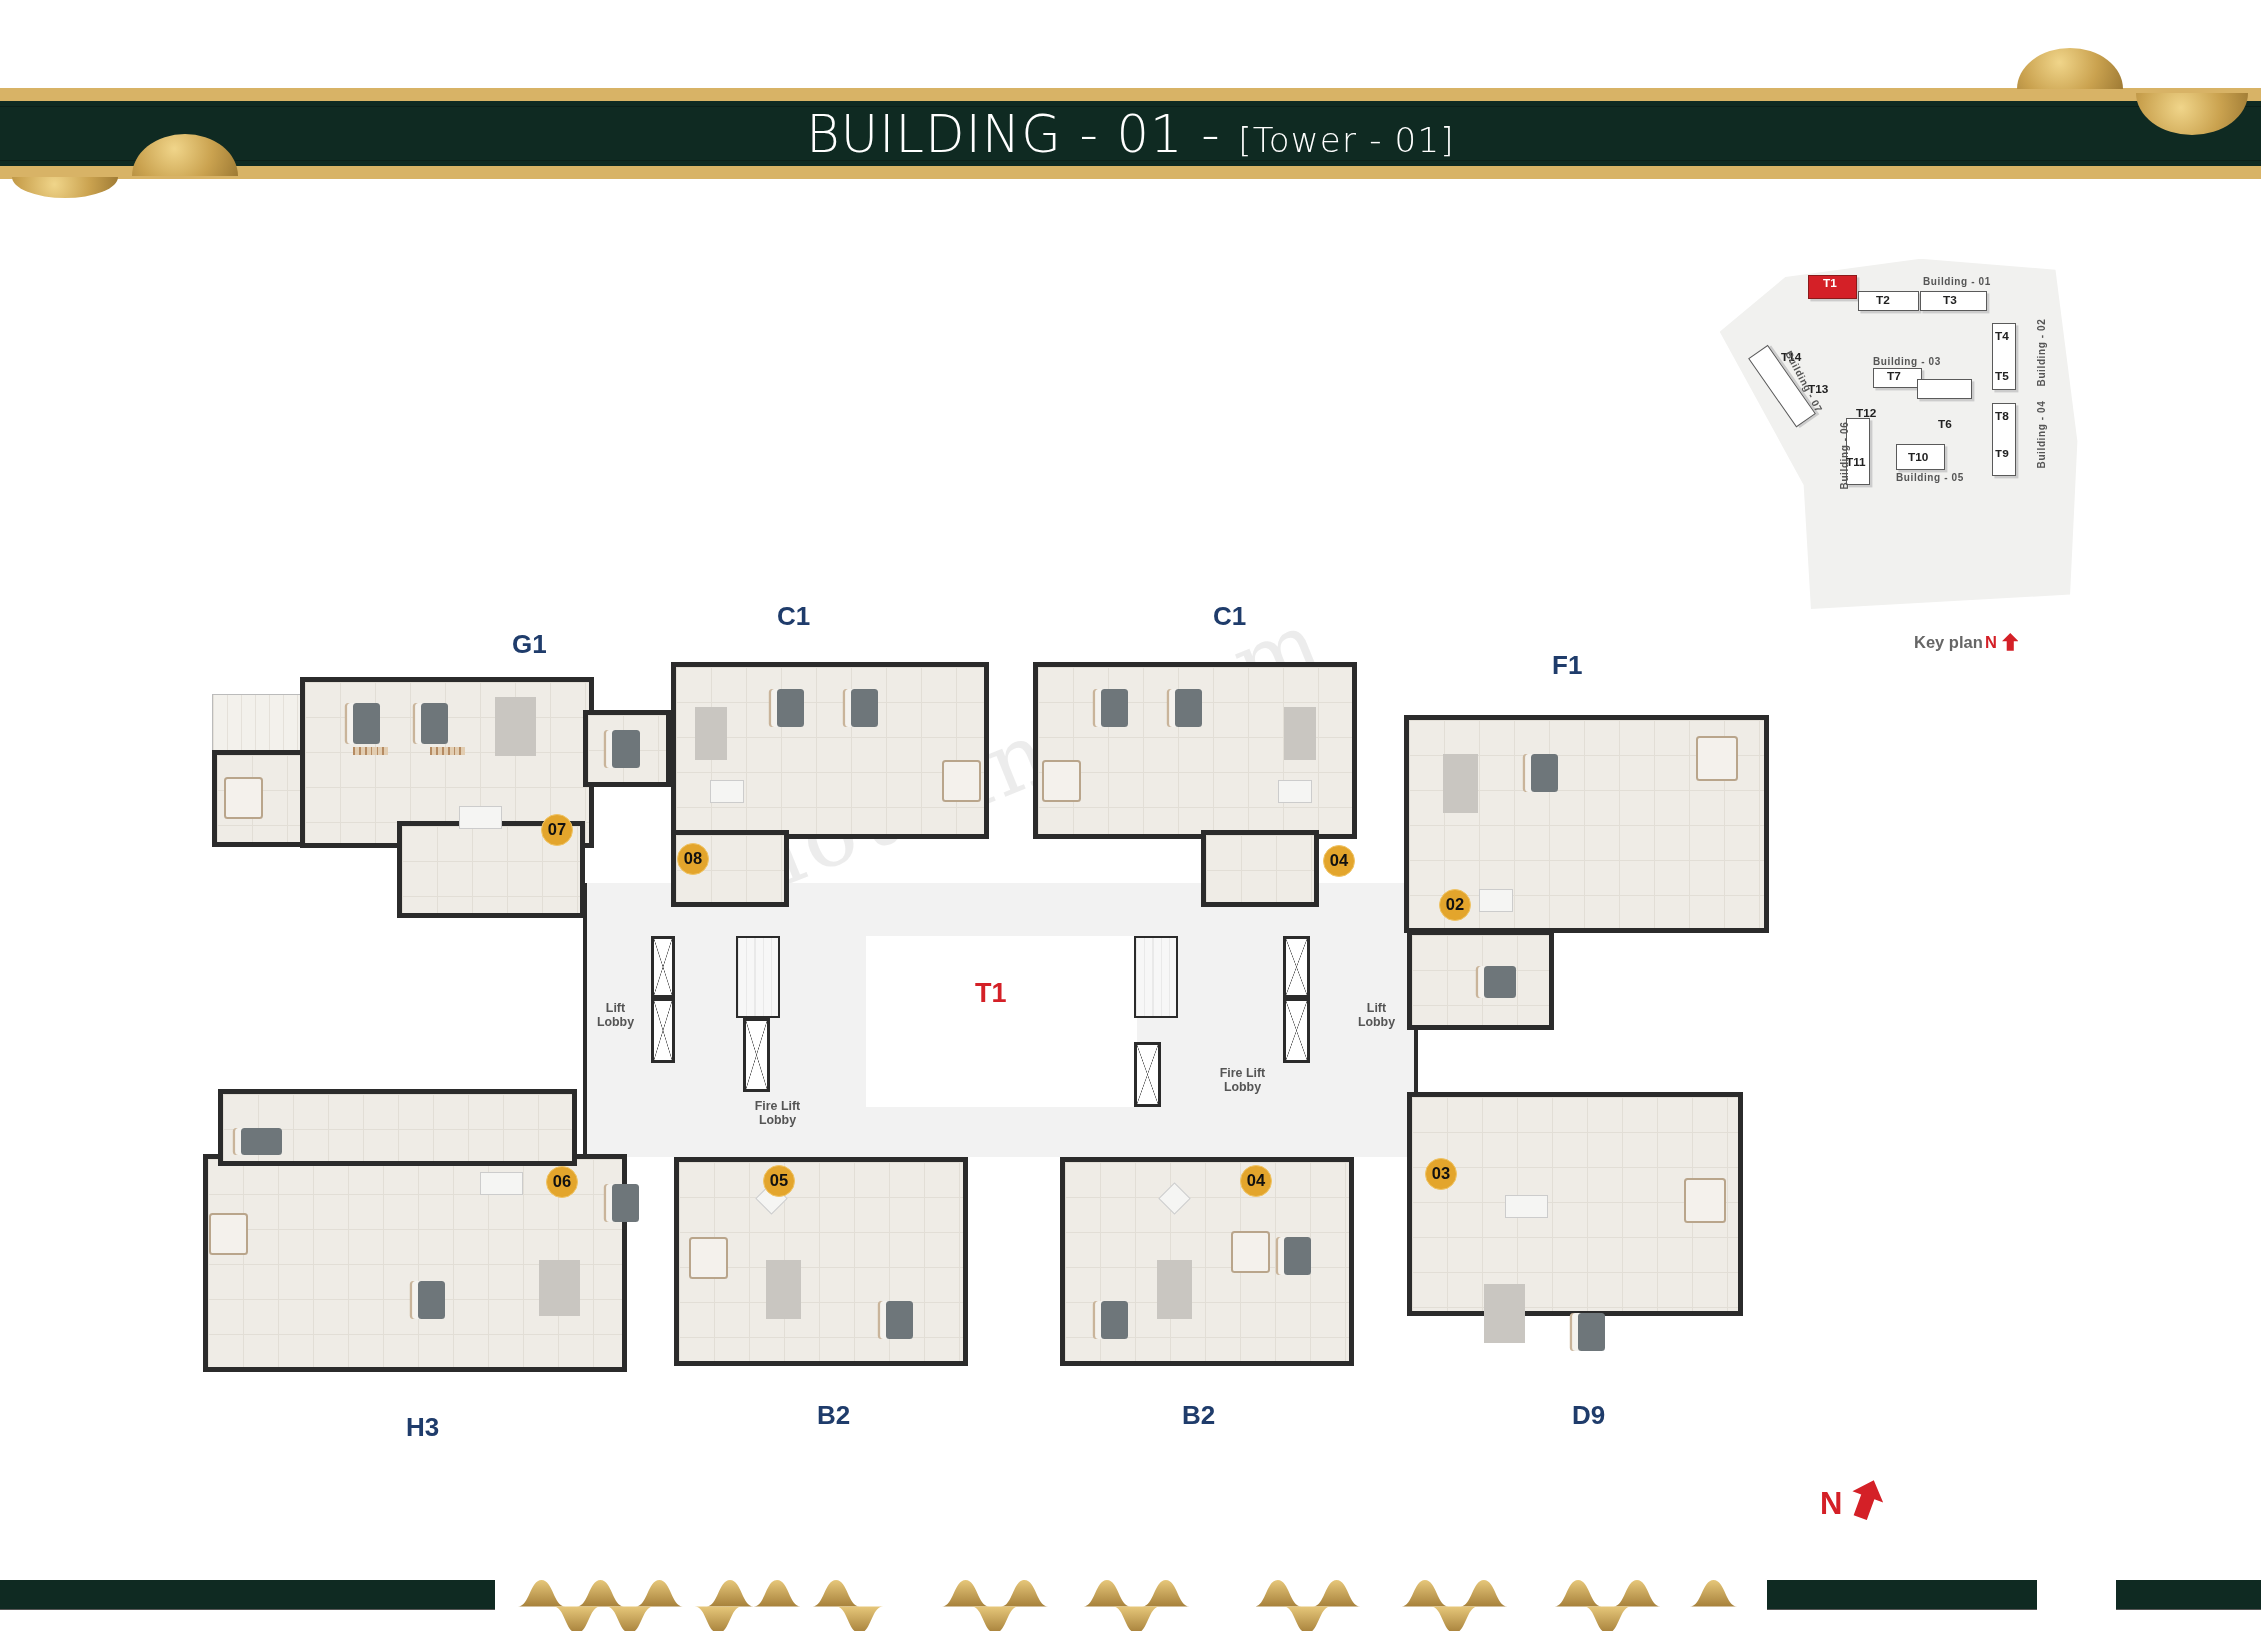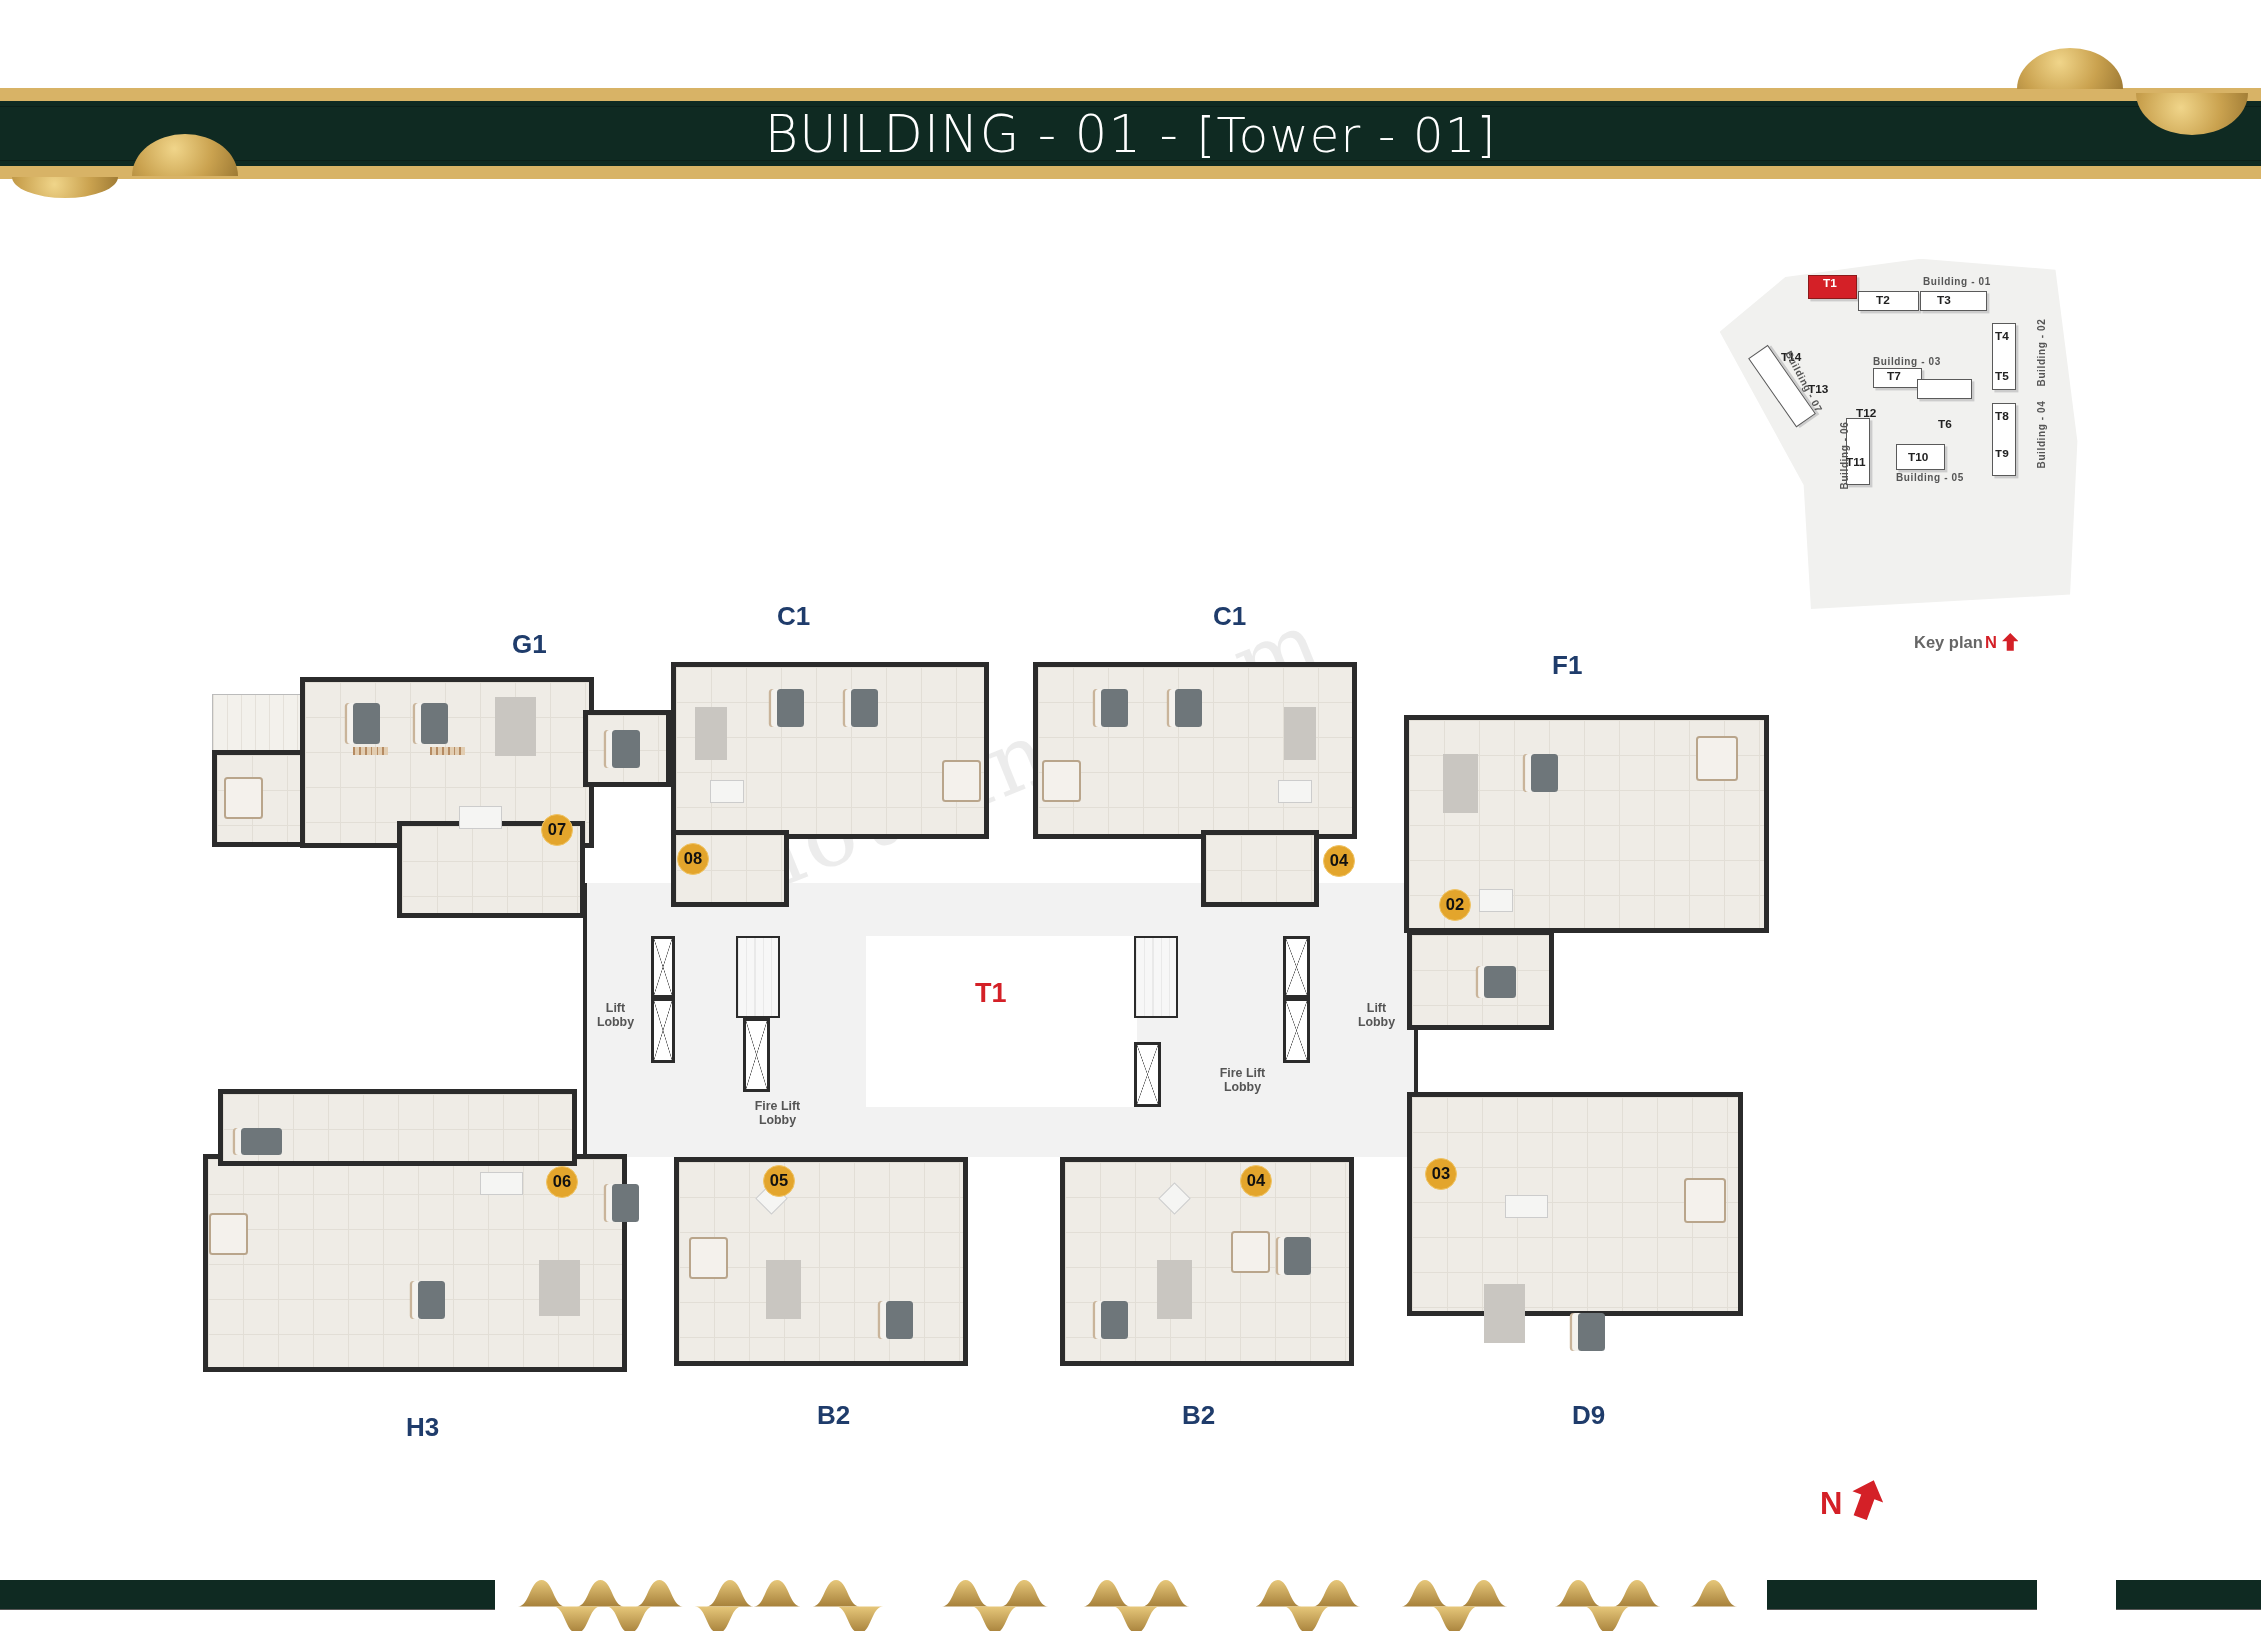--- a/index.html
+++ b/index.html
@@ -4,21 +4,21 @@
 <style>
   html,body{margin:0;padding:0;background:#ffffff;}
   body{width:2261px;height:1631px;position:relative;overflow:hidden;font-family:"Liberation Sans",sans-serif;}
   .abs{position:absolute;}
   
   .header-band{left:0;top:88px;width:2261px;height:91px;background:#0f2a22;
     border-top:13px solid #d8b366;border-bottom:13px solid #d8b366;box-sizing:border-box;}
   .header-inner{position:absolute;left:0;right:0;top:4.7px;bottom:4.7px;border-top:1.8px solid #0b1f19;border-bottom:1.8px solid #0b1f19;}
   .header-title{position:absolute;left:0;width:2261px;top:102px;height:65px;text-align:center;color:#ffffff;
     font-family:"DejaVu Sans",sans-serif;font-weight:200;font-size:51px;line-height:65px;letter-spacing:1.2px;}
-  .header-title .sub{font-size:48px;}
+  .header-title .sub{font-size:34px;}
   .gold{background:radial-gradient(circle at 40% 35%,#f0d58a 0%,#caa24f 55%,#9e7a34 100%);}
   .dome-up{border-radius:50% 50% 0 0 / 100% 100% 0 0;}
   .dome-down{border-radius:0 0 50% 50% / 0 0 100% 100%;}
   
   .footer-band{top:1580px;height:29.4px;background:#0f2a22;border-bottom:1.8px solid #555;}
   
   .keyplan{left:1702px;top:241px;width:400px;height:418px;}
   .kp-site{position:absolute;left:17.7px;top:17.7px;width:365px;height:365px;background:#f1f1ef;
     clip-path:polygon(18% 5%,55% 0%,92% 3%,98% 50%,96% 92%,25% 96%,23% 62%,0% 20%);}
   .kp-bldg{position:absolute;background:#ffffff;border:1.8px solid #5a5a5a;box-shadow:2.4px 2.4px 0 #ccc;}
@@ -68,21 +68,21 @@
 </div>
 
 <div class="abs keyplan">
   <div class="kp-site"></div>
 
   <div class="kp-bldg red" style="left:106px;top:34px;width:47px;height:22.4px;"></div>
   <div class="kp-tag" style="left:121px;top:35px;color:#fff;">T1</div>
   <div class="kp-bldg" style="left:156px;top:50px;width:59px;height:17.7px;"></div>
   <div class="kp-tag" style="left:174px;top:52px;">T2</div>
   <div class="kp-bldg" style="left:218px;top:50px;width:65px;height:17.7px;"></div>
-  <div class="kp-tag" style="left:235px;top:52px;text-align:center;">T3</div>
+  <div class="kp-tag" style="left:241px;top:52px;text-align:center;">T3</div>
   <div class="kp-label" style="left:177px;top:35px;padding-left:44px;">Building - 01</div>
 
   <div class="kp-bldg" style="left:290px;top:82px;width:22.4px;height:65px;"></div>
   <div class="kp-tag" style="left:293px;top:88px;">T4</div>
   <div class="kp-tag" style="left:293px;top:128px;">T5</div>
   <div class="kp-label" style="left:306px;top:106px;transform:rotate(-90deg);">Building - 02</div>
 
   <div class="kp-bldg" style="left:171px;top:127px;width:47px;height:17.7px;"></div>
   <div class="kp-tag" style="left:185px;top:128px;">T7</div>
   <div class="kp-bldg" style="left:215px;top:138px;width:53px;height:17.7px;"></div>

